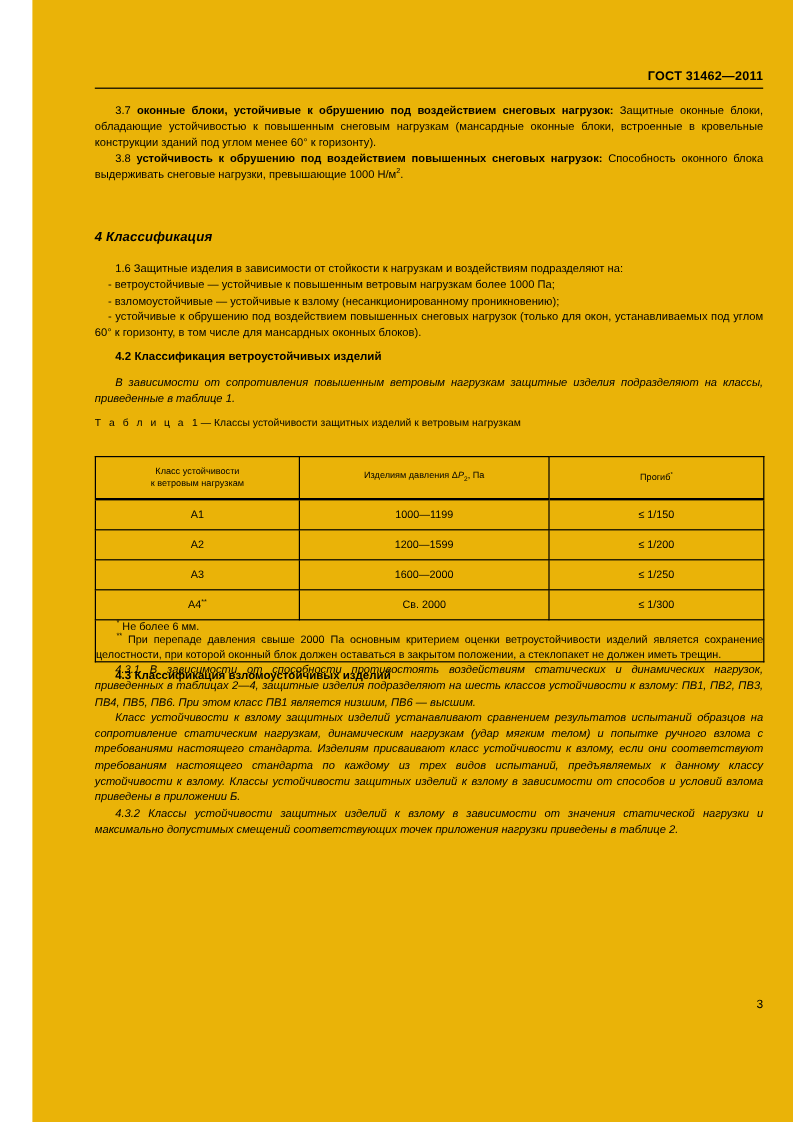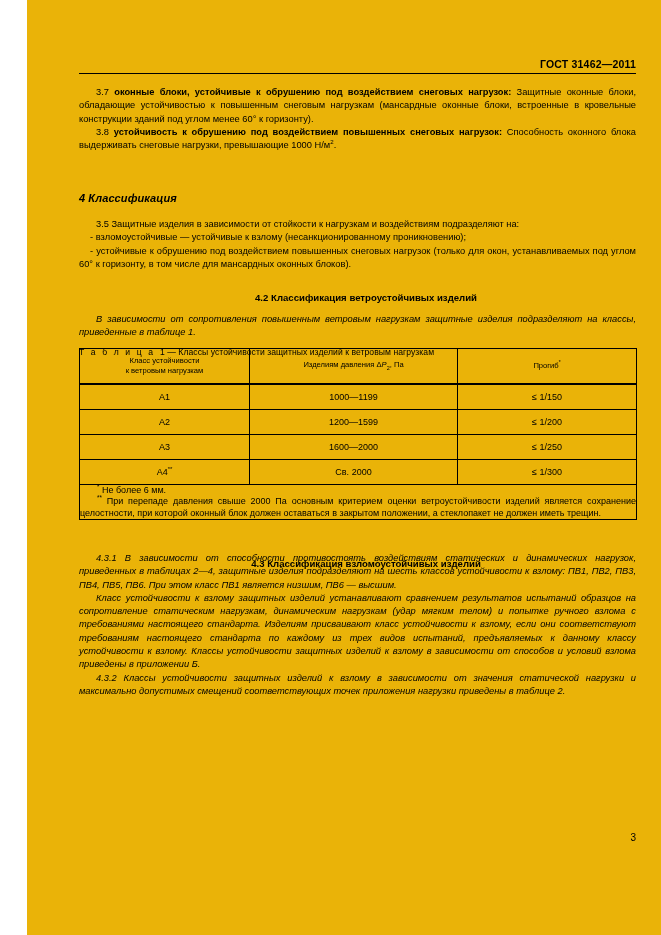--- a/index.html
+++ b/index.html
@@ -73,40 +73,39 @@
     margin: 0;
     padding: 0;
     letter-spacing: 0.1px;
   }
   h3.subsect {
     font-size: 9.6px;
     font-weight: bold;
     margin: 0;
     padding: 0;
     text-indent: 17px;
-    text-align: center;
   }
 
   sup { font-size: 0.66em; vertical-align: super; line-height: 0; }
 
   
   .tbl-caption {
     position: absolute;
     left: 0;
     top: 347px;
     font-size: 8.6px;
     letter-spacing: 0.05px;
     white-space: nowrap;
   }
   .tbl-caption .sp { letter-spacing: 2.1px; }
 
   table.gost {
     position: absolute;
     left: 0;
-    top: 348px;
+    top: 380px;
     width: 557px;
     border-collapse: collapse;
     font-size: 9px;
     table-layout: fixed;
   }
   table.gost td, table.gost th {
     border: 1px solid #000;
     text-align: center;
     vertical-align: middle;
     font-weight: normal;
@@ -156,21 +155,22 @@
     <div class="header-rule"></div>
 
     <div class="body-block" style="top:86px;">
       <p class="para"><span>3.7</span> <b class="term">оконные блоки, устойчивые к обрушению под воздействием снеговых нагрузок:</b><span> Защитные оконные блоки, обладающие устойчивостью к повышенным снеговым нагрузкам (мансардные оконные блоки, встроенные в кровельные конструкции зданий под углом менее 60° к горизонту).</span></p>
       <p class="para"><span>3.8</span> <b class="term">устойчивость к обрушению под воздействием повышенных снеговых нагрузок:</b><span> Способность оконного блока выдерживать снеговые нагрузки, превышающие 1000 Н/м</span><sup>2</sup><span>.</span></p>
     </div>
 
     <h2 class="sect" style="position:absolute; left:0; top:192px; width:557px;font-style:italic;">4  Классификация</h2>
 
     <div class="body-block" style="top:218px;">
-      <p class="para noindent" style="text-indent:17px;">3.5  Защитные изделия в зависимости от стойкости к нагрузкам и воздействиям подразделяют на:</p>
+      <p class="para noindent" style="text-indent:17px;">1.6  Защитные изделия в зависимости от стойкости к нагрузкам и воздействиям подразделяют на:</p>
+      <p class="para dash last-left">- ветроустойчивые — устойчивые к повышенным ветровым нагрузкам более 1000 Па;</p>
       <p class="para dash last-left">- взломоустойчивые — устойчивые к взлому (несанкционированному проникновению);</p>
       <p class="para dash">- устойчивые к обрушению под воздействием повышенных снеговых нагрузок (только для окон, устанавливаемых под углом 60° к горизонту, в том числе для мансардных оконных блоков).</p>
     </div>
 
     <h3 class="subsect" style="position:absolute; left:0; top:292px; width:557px;">4.2  Классификация ветроустойчивых изделий</h3>
     <div class="body-block" style="top:313px;font-style:italic;">
       <p class="para">В зависимости от сопротивления повышенным ветровым нагрузкам защитные изделия подразделяют на классы, приведенные в таблице 1.</p>
     </div>
 
     <div class="tbl-caption">

